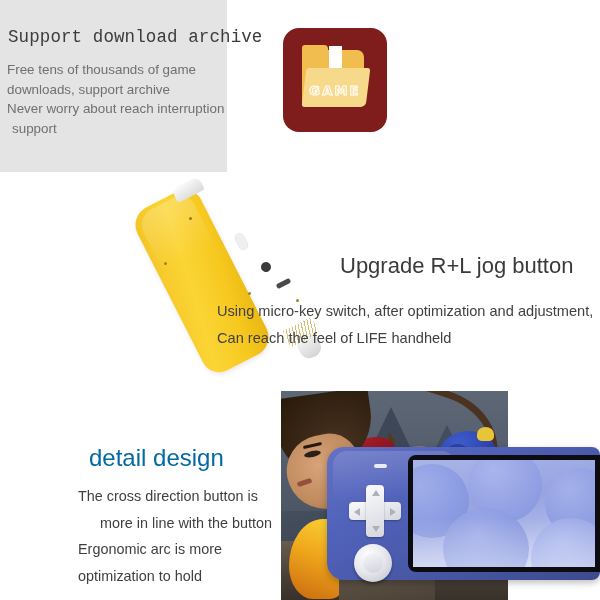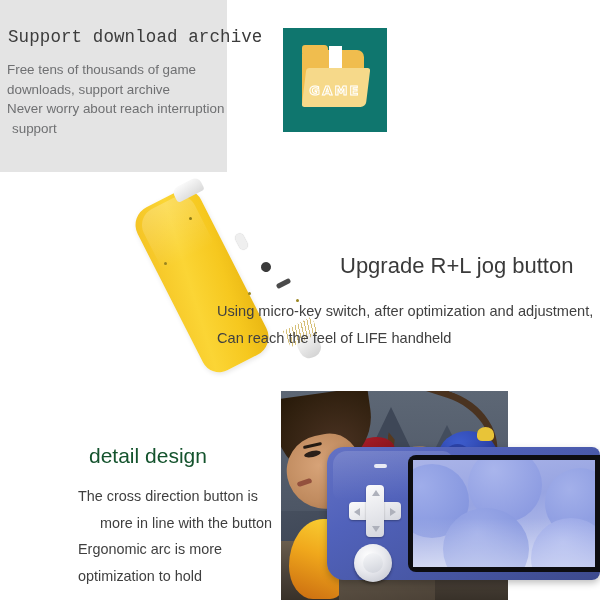--- a/index.html
+++ b/index.html
@@ -26,21 +26,22 @@
   .s1-body{
     position:absolute;left:7px;top:60px;width:225px;
     font-size:13.4px;color:#6f7072;line-height:19.5px;
   }
   .s1-body div{white-space:nowrap;}
   .s1-body .indent{padding-left:5px;}
 
   
   .dl-icon{
     position:absolute;left:283px;top:28px;width:104px;height:104px;
-    background:#0f766e;
+    background:#7f1d1d;
+    border-radius:16px;
   }
   .folder{position:absolute;left:19px;top:22px;width:66px;height:58px;}
   .folder .back{
     position:absolute;left:0;top:0;width:62px;height:55px;
     background:#f0bd4e;border-radius:4px 7px 4px 4px;
   }
   .folder .back:after{
     content:"";position:absolute;left:0;top:-5px;width:26px;height:8px;
     background:#f0bd4e;border-radius:3px 4px 0 0;
   }
@@ -133,21 +134,21 @@
   }
   .s2-body{
     position:absolute;left:217px;top:298px;
     font-size:14.6px;color:#414141;line-height:27px;
   }
   .s2-body div{white-space:nowrap;}
 
   
   .s3-title{
     position:absolute;left:89px;top:444px;
-    font-size:21px;color:#14532d;white-space:nowrap;
+    font-size:24px;color:#0369a1;white-space:nowrap;
   }
   .s3-body{
     position:absolute;left:78px;top:483px;width:215px;
     font-size:14.4px;color:#3f3f3f;line-height:26.5px;
   }
   .s3-body div{white-space:nowrap;}
   .s3-body .ind{padding-left:22px;}
 
   
   .art{

